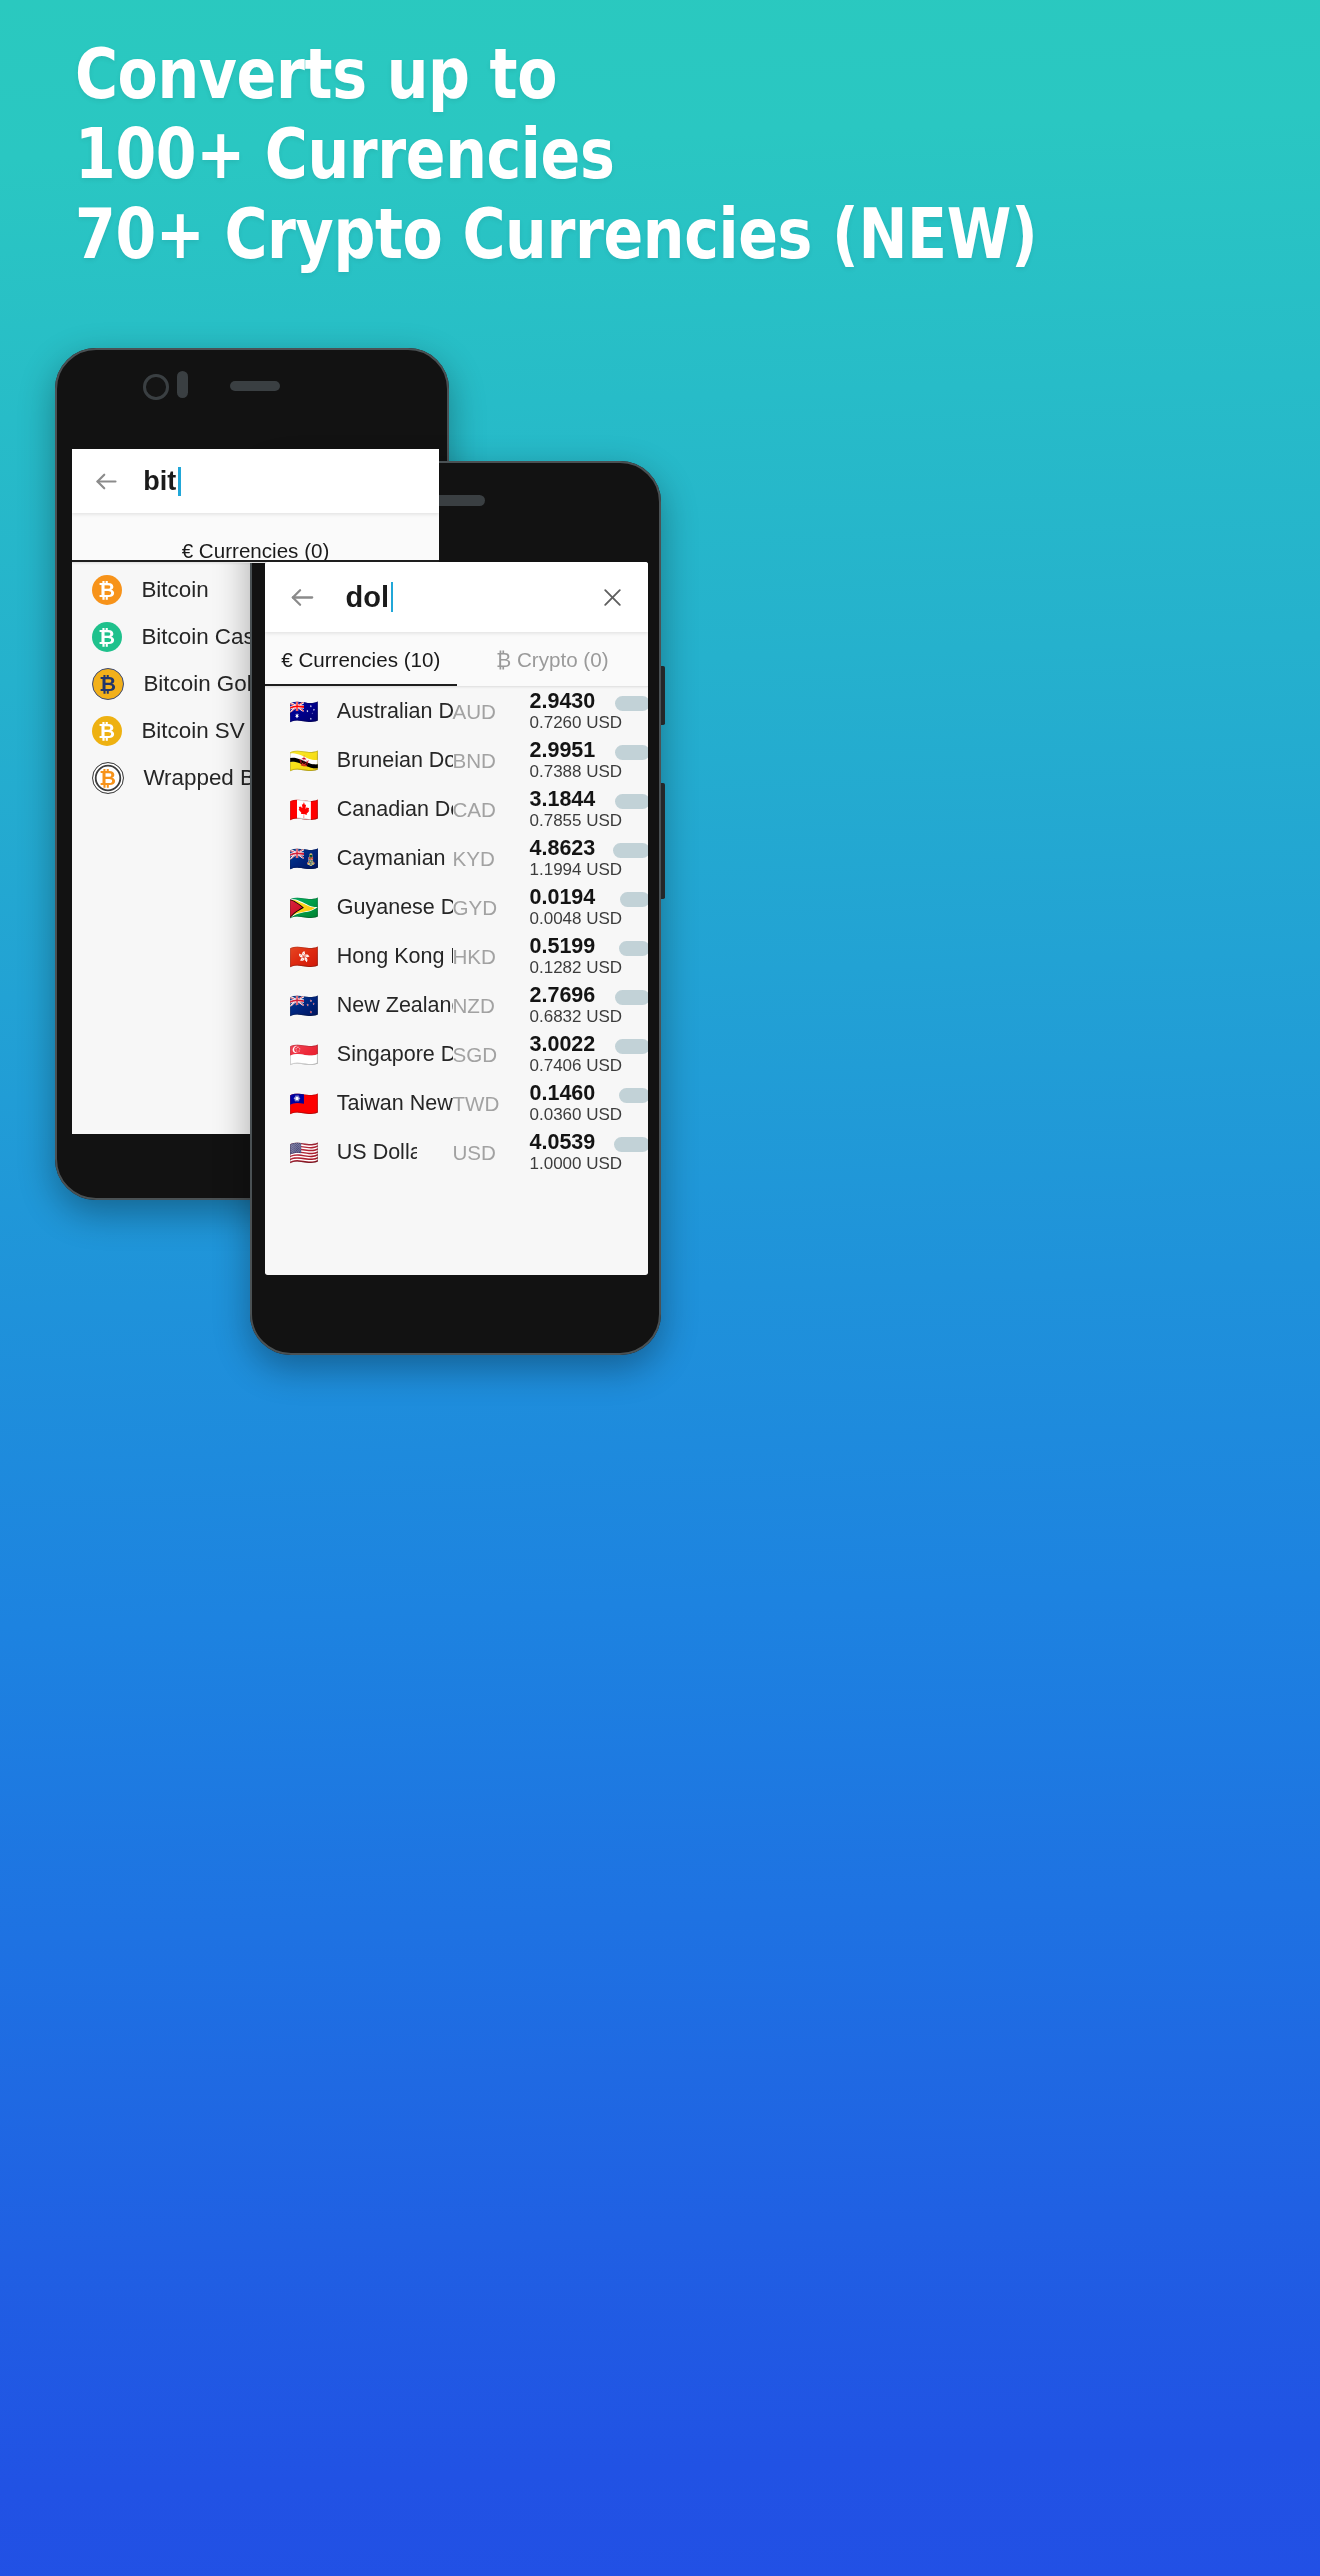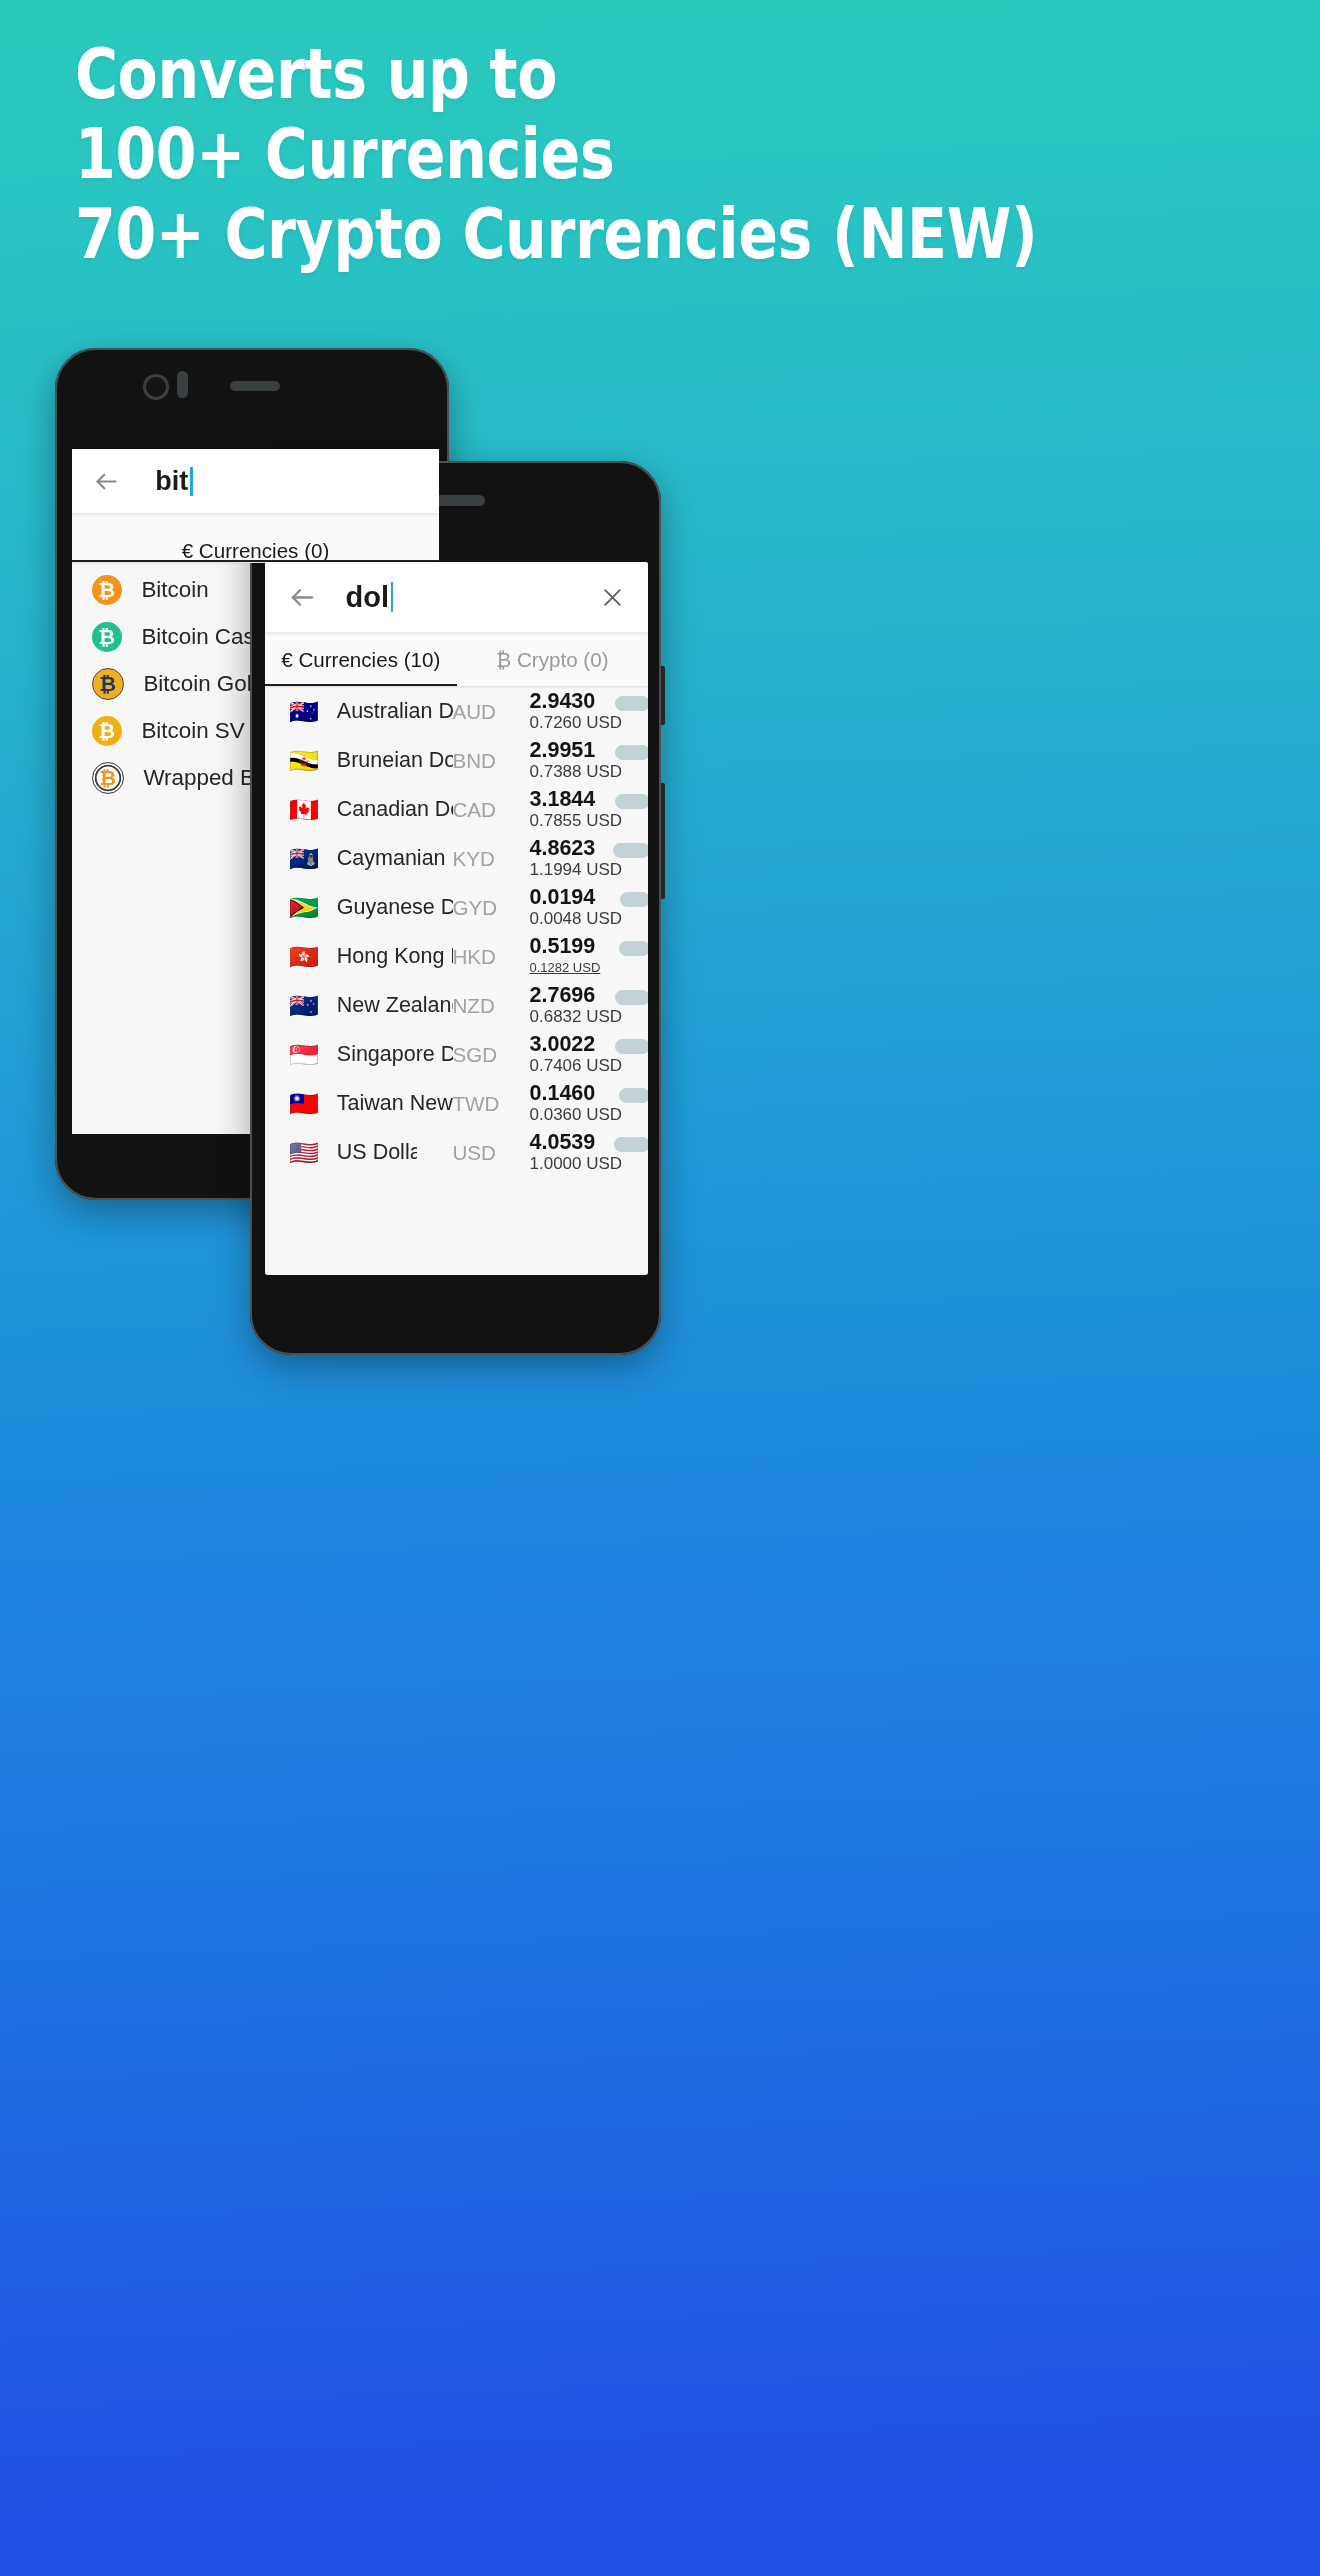--- a/index.html
+++ b/index.html
@@ -113,21 +113,21 @@
 
   <div class="phone" id="phone-back">
     <div class="bezel-ring"></div>
   </div>
   <div class="cam" style="left:143px;top:374px;width:19.7px;height:19.7px;"></div>
   <div class="sensor" style="left:177px;top:371px;width:10.7px;height:27px;"></div>
   <div class="speaker" style="left:230px;top:381px;width:50px;height:9.8px;"></div>
 
   <div class="screen" id="screen-back">
 
-    <div class="searchbar" style="height:64px;padding:0 14.3px;gap:12px;">
+    <div class="searchbar" style="height:64px;padding:0 14.3px;">
       <div class="back-arrow" style="width:41px;height:41px;">
         <svg width="27" height="27" viewBox="0 0 24 24" fill="none" stroke="currentColor" stroke-width="1.9" stroke-linecap="round" stroke-linejoin="round">
           <line x1="20" y1="12" x2="4" y2="12"></line>
           <polyline points="10,6 4,12 10,18"></polyline>
         </svg>
       </div>
       <div class="search-text" style="font-size:27px;padding-left:16px;">
         <span>bit</span>
         <span class="caret" style="width:2.7px;height:29px;"></span>
       </div>
@@ -256,21 +256,21 @@
             <div class="rate-sub" style="font-size: 17px; line-height: 19.7px; position: relative; z-index: 2;">0.0048 USD</div>
           </div>
         </div>
         <div class="row" style="height: 49px; padding: 0px 12.5px 0px 21.5px;">
           <div class="flag" style="width: 36px; font-size: 24px; line-height: 1;">🇭🇰</div>
           <div class="cname" style="font-size: 21.5px; padding-left: 14.3px;">Hong Kong Dollar</div>
           <div class="ccode" style="font-size: 20.6px; width: 77px;">HKD</div>
           <div class="rates" style="width: 106px;">
             <div class="pill" style="right: -14.3px; top: 5.4px; height: 15px; width: 31px;"></div>
             <div class="rate-main" style="font-size: 21.5px; line-height: 23px; position: relative; z-index: 2;">0.5199</div>
-            <div class="rate-sub" style="font-size: 13px; line-height: 19.7px; position: relative; z-index: 2; text-decoration: underline;">0.1282 USD</div>
+            <div class="rate-sub" style="font-size: 17px; line-height: 19.7px; position: relative; z-index: 2;">0.1282 USD</div>
           </div>
         </div>
         <div class="row" style="height: 49px; padding: 0px 12.5px 0px 21.5px;">
           <div class="flag" style="width: 36px; font-size: 24px; line-height: 1;">🇳🇿</div>
           <div class="cname" style="font-size: 21.5px; padding-left: 14.3px;">New Zealand Dollar</div>
           <div class="ccode" style="font-size: 20.6px; width: 77px;">NZD</div>
           <div class="rates" style="width: 106px;">
             <div class="pill" style="right: -14.3px; top: 5.4px; height: 15px; width: 35px;"></div>
             <div class="rate-main" style="font-size: 21.5px; line-height: 23px; position: relative; z-index: 2;">2.7696</div>
             <div class="rate-sub" style="font-size: 17px; line-height: 19.7px; position: relative; z-index: 2;">0.6832 USD</div>

